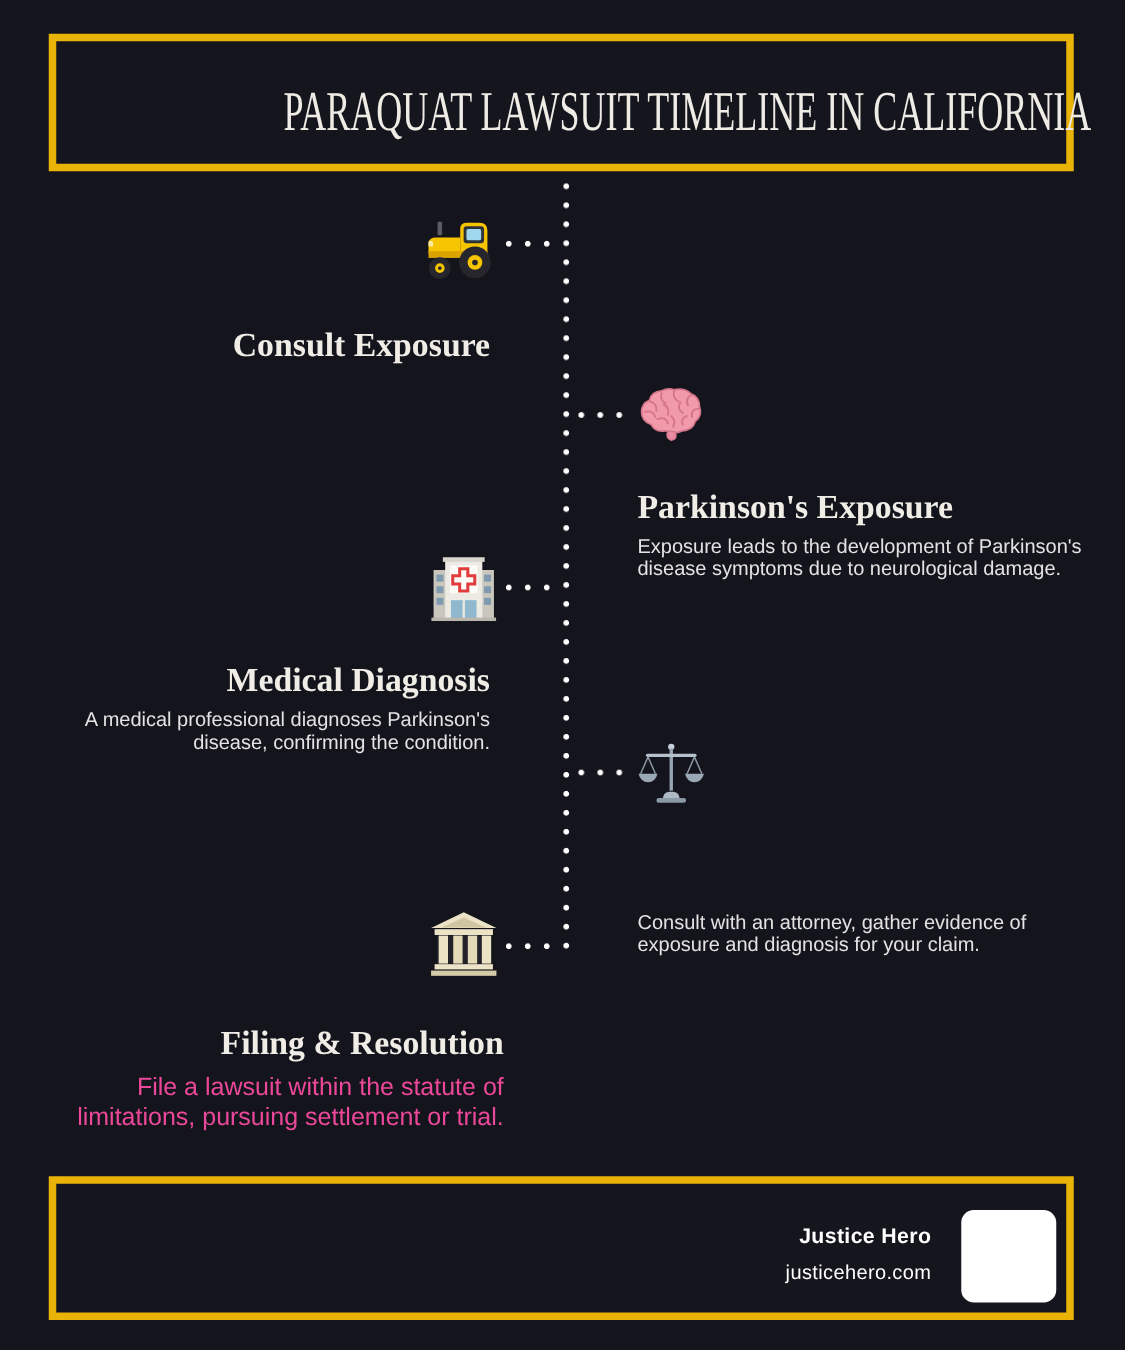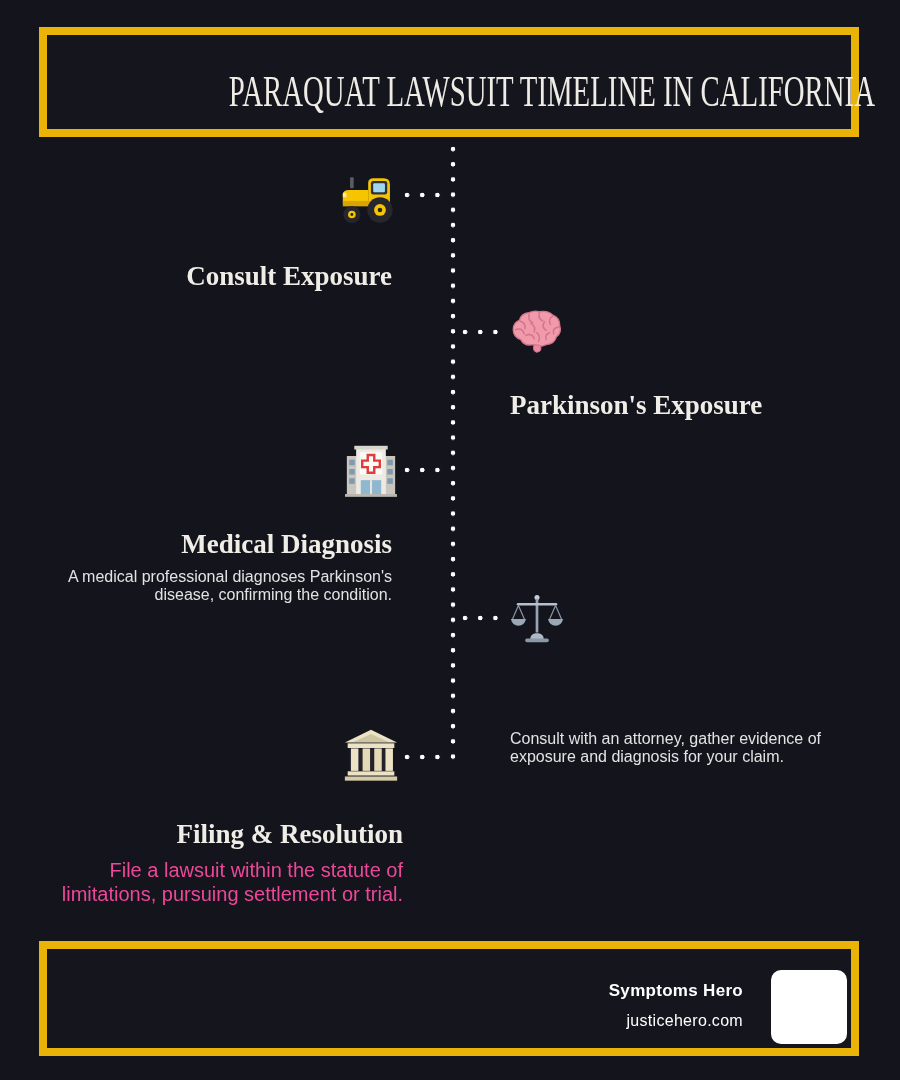--- a/index.html
+++ b/index.html
@@ -12,21 +12,21 @@
     width: 900px;
     height: 1080px;
     overflow: hidden;
     background: #14141d;
     font-family: "Liberation Sans", sans-serif;
   }
 
   
   .frame-box {
     position: absolute;
-    border: 8px solid #eab308;
+    border: 6px solid #eab308;
     box-sizing: border-box;
     background: #15151e;
   }
   #header-box { left: 39px; top: 27px; width: 820px; height: 110px; }
   #footer-box { left: 39px; top: 941px; width: 820px; height: 115px; }
 
   #header-title {
     position: absolute;
     left: 0; top: 30px;
     width: 100%;
@@ -167,20 +167,21 @@
   <div id="t1" class="step-title align-r">Consult Exposure</div>
 
   <div id="icon-brain" class="icon">
     <svg width="54" height="46" viewBox="0 0 64 54">
       <path d="M14 36 Q5 33 5 24 Q5 16 12.5 13 Q14 5 24 4 Q30 1 36 3 Q46 1 52 7 Q60 10 60 19 Q63 28 56 33 Q54 41 44 42 Q36 46 28 42 Q18 44 14 36 Z" fill="#f09aab" stroke="#d4758b" stroke-width="1.6"></path>
       <path d="M30 42 Q27 49 33 51 Q40 50 37 43 Z" fill="#ea8aa0" stroke="#d4758b" stroke-width="1.2"></path>
       <path d="M24 6 Q22 13 28 16 M36 4 Q34 11 40 14 M13 14 Q20 16 19 23 M52 8 Q46 12 49 18 M8 24 Q16 22 18 29 M59 21 Q51 22 53 29 M26 17 Q32 20 30 27 M42 15 Q38 21 44 25 M20 31 Q28 28 30 35 M48 28 Q42 30 44 36 M33 28 Q38 32 35 38" stroke="#d4758b" stroke-width="1.8" fill="none" stroke-linecap="round"></path>
     </svg>
   </div>
   <div id="t2" class="step-title align-l">Parkinson's Exposure</div>
+  <div id="d2" class="step-desc align-l">Exposure leads to the development of Parkinson's disease symptoms due to neurological damage.</div>
 
   <div id="icon-hospital" class="icon">
     <svg width="52" height="56" viewBox="0 0 56 60">
       <rect x="2" y="16" width="11" height="42" fill="#c9c6be"></rect>
       <rect x="43" y="16" width="11" height="42" fill="#c9c6be"></rect>
       <rect x="4.5" y="20" width="6" height="6" fill="#7f99ae"></rect>
       <rect x="4.5" y="30" width="6" height="6" fill="#7f99ae"></rect>
       <rect x="4.5" y="40" width="6" height="6" fill="#7f99ae"></rect>
       <rect x="45.5" y="20" width="6" height="6" fill="#7f99ae"></rect>
       <rect x="45.5" y="30" width="6" height="6" fill="#7f99ae"></rect>
@@ -224,19 +225,19 @@
       <rect x="45.5" y="22" width="8" height="24" fill="#ece3c6"></rect>
       <rect x="5" y="46.5" width="50" height="4.5" fill="#ece3c6"></rect>
       <rect x="2" y="52" width="56" height="4.5" fill="#d6cba8"></rect>
     </svg>
   </div>
   <div id="t5" class="step-title align-r">Filing &amp; Resolution</div>
   <div id="d5" class="step-desc align-r">File a lawsuit within the statute of limitations, pursuing settlement or trial.</div>
 
   <div id="footer-box" class="frame-box">
     <div id="brand-block" style="position:absolute; right:108px; top:32px;">
-      <div id="brand-name">Symptoms Hero</div>
+      <div id="brand-name">Justice Hero</div>
       <div id="brand-site">justicehero.com</div>
     </div>
     <div id="brand-logo" style="position:absolute; left:724px; top:21px;"></div>
   </div>
 
 </div>
 
 </body></html>

